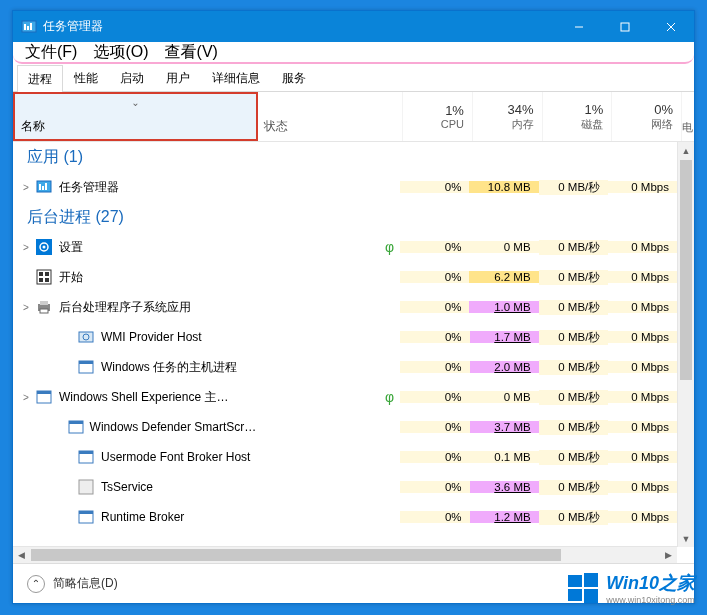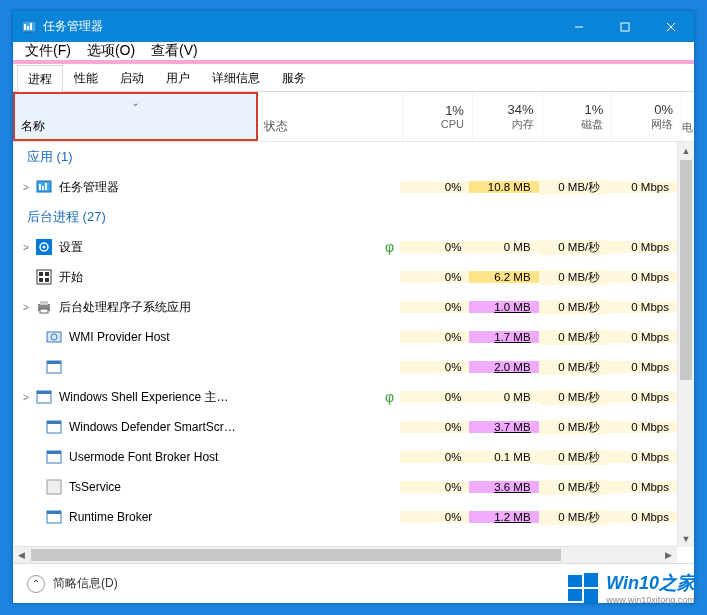--- a/index.html
+++ b/index.html
@@ -4,41 +4,41 @@
 <style>
 * { margin: 0; padding: 0; box-sizing: border-box; font-family: "Microsoft YaHei", "Segoe UI", sans-serif; }
 body { background: #1b85e0; width: 707px; height: 615px; overflow: hidden; position: relative; }
 .window { position: absolute; left: 12px; top: 10px; width: 683px; height: 594px; background: #fff; border: 1px solid #0a71cc; box-shadow: 0 0 4px rgba(0,0,0,0.2); }
 .titlebar { height: 31px; background: #0a84d9; display: flex; align-items: center; color: #fff; font-size: 12px; }
 .titlebar .icon { width: 16px; height: 16px; margin: 0 6px 0 8px; }
 .titlebar .title { flex: 1; }
 .win-controls { display: flex; height: 100%; }
 .win-btn { width: 46px; display: flex; align-items: center; justify-content: center; color: #fff; }
 .win-btn.close { background: transparent; }
-.menubar { height: 22px; display: flex; align-items: center; font-size: 14px; padding: 0 4px; border-bottom: 4px solid #f9a8d4; }
+.menubar { height: 22px; display: flex; align-items: center; font-size: 16px; padding: 0 4px; border-bottom: 2px solid #f9a8d4; border-radius: 9px; }
 .menubar span { padding: 2px 8px; }
 .tabbar { height: 28px; display: flex; align-items: center; font-size: 12px; border-bottom: 1px solid #d9d9d9; padding: 0 4px; }
 .tab { padding: 5px 10px; border: 1px solid transparent; border-bottom: none; position: relative; }
 .tab.active { border-color: #d9d9d9; background: #fff; top: 1px; }
 .header-row { display: flex; height: 50px; border-bottom: 1px solid #e5e5e5; font-size: 12px; }
 .namecol-hdr { width: 246px; border: 2px solid #d43c2c; box-sizing: border-box; position: relative; padding: 4px 6px; display: flex; flex-direction: column; justify-content: flex-end; background: #eaf3fb; }
 .namecol-hdr .chev { position: absolute; top: 3px; left: 50%; transform: translateX(-50%); font-size: 10px; color: #666; }
 .statuscol-hdr { width: 146px; display: flex; align-items: flex-end; padding: 0 6px 6px; color: #555; border-right: 1px solid #f3f3f3; }
 .numcol-hdr { width: 70px; display: flex; flex-direction: column; align-items: flex-end; justify-content: center; padding: 4px 8px 4px 4px; border-right: 1px solid #f3f3f3; }
 .numcol-hdr .pct { font-size: 13px; color: #333; }
 .numcol-hdr .lbl { font-size: 11px; color: #666; }
 .body { height: 405px; overflow: hidden; position: relative; }
 .scroll-area { width: 664px; }
 .row { display: flex; height: 30px; align-items: center; font-size: 12px; }
-.row.group { color: #1a6bbd; font-size: 13px; padding-left: 14px; }
+.row.group { color: #1a6bbd; font-size: 16px; padding-left: 14px; }
 .row .expand { width: 14px; text-align: center; color: #777; font-size: 10px; }
 .row .proc-icon { width: 18px; height: 18px; margin: 0 6px 0 2px; display: inline-flex; align-items: center; justify-content: center; }
 .row .name { flex: 0 0 auto; }
 .namecell { width: 246px; display: flex; align-items: center; padding-left: 6px; overflow: hidden; white-space: nowrap; }
-.namecell.indent { padding-left: 16px; }
+.namecell.indent { padding-left: 48px; }
 .statuscell { width: 146px; display: flex; align-items: center; justify-content: flex-end; padding-right: 6px; }
 .leaf { color: #3aa63a; font-size: 14px; }
 .numcell { width: 70px; text-align: right; padding-right: 8px; font-size: 11.5px; }
 .bg-yellow0 { background: #fff8dc; }
 .bg-yellow1 { background: #f0abfc; text-decoration: underline; }
 .bg-yellow2 { background: #ffe48a; }
 .footer { position: absolute; bottom: 0; left: 0; right: 0; height: 40px; border-top: 1px solid #ddd; display: flex; align-items: center; padding: 0 14px; font-size: 12px; color: #333; background: #fff; }
 .footer .chev-up { width: 18px; height: 18px; border: 1px solid #999; border-radius: 50%; display: flex; align-items: center; justify-content: center; margin-right: 8px; font-size: 10px; }
 .vscroll { position: absolute; right: 0; top: 0; width: 17px; height: 100%; background: #f1f1f1; border-left: 1px solid #e5e5e5; }
 .vscroll .btn { height: 17px; display: flex; align-items: center; justify-content: center; font-size: 9px; color: #666; }
@@ -229,20 +229,21 @@
         </div>
         <div class="row">
           <div class="namecell indent">
             <span class="expand"></span>
             <span class="proc-icon">
               <svg width="16" height="16">
                 <rect x="1" y="2" width="14" height="12" fill="#fff" stroke="#3a7bbf"></rect>
                 <rect x="1" y="2" width="14" height="3" fill="#3a7bbf"></rect>
               </svg>
             </span>
+            <span class="name">Windows 任务的主机进程</span>
           </div>
           <div class="statuscell"></div>
           <div class="numcell bg-yellow0">0%</div>
           <div class="numcell bg-yellow1">2.0 MB</div>
           <div class="numcell bg-yellow0">0 MB/秒</div>
           <div class="numcell bg-yellow0">0 Mbps</div>
         </div>
         <div class="row">
           <div class="namecell">
             <span class="expand">&gt;</span>

